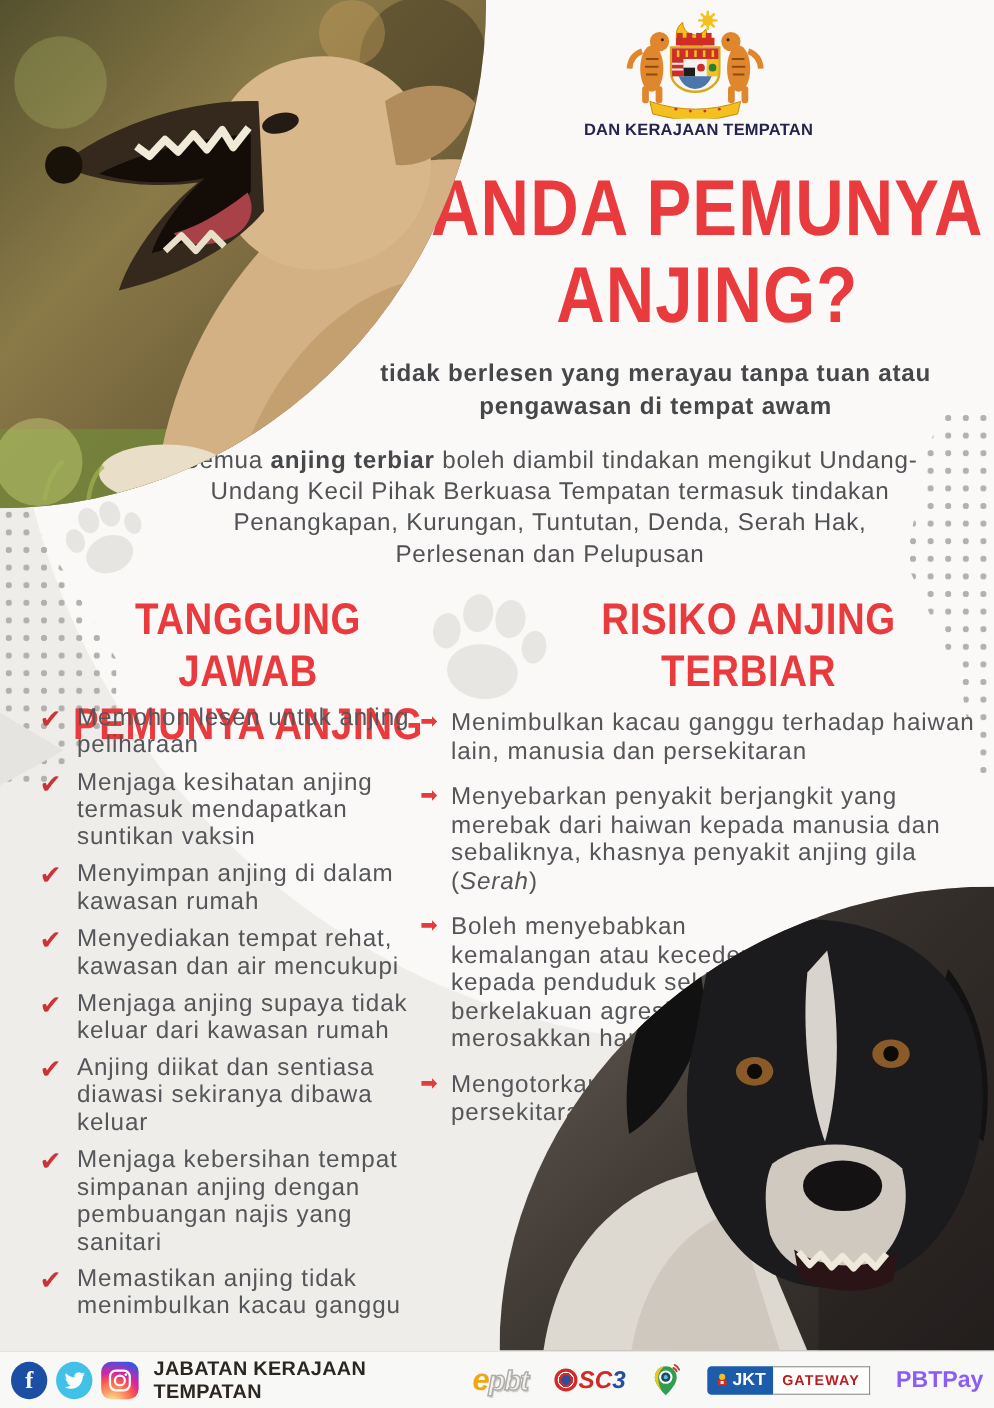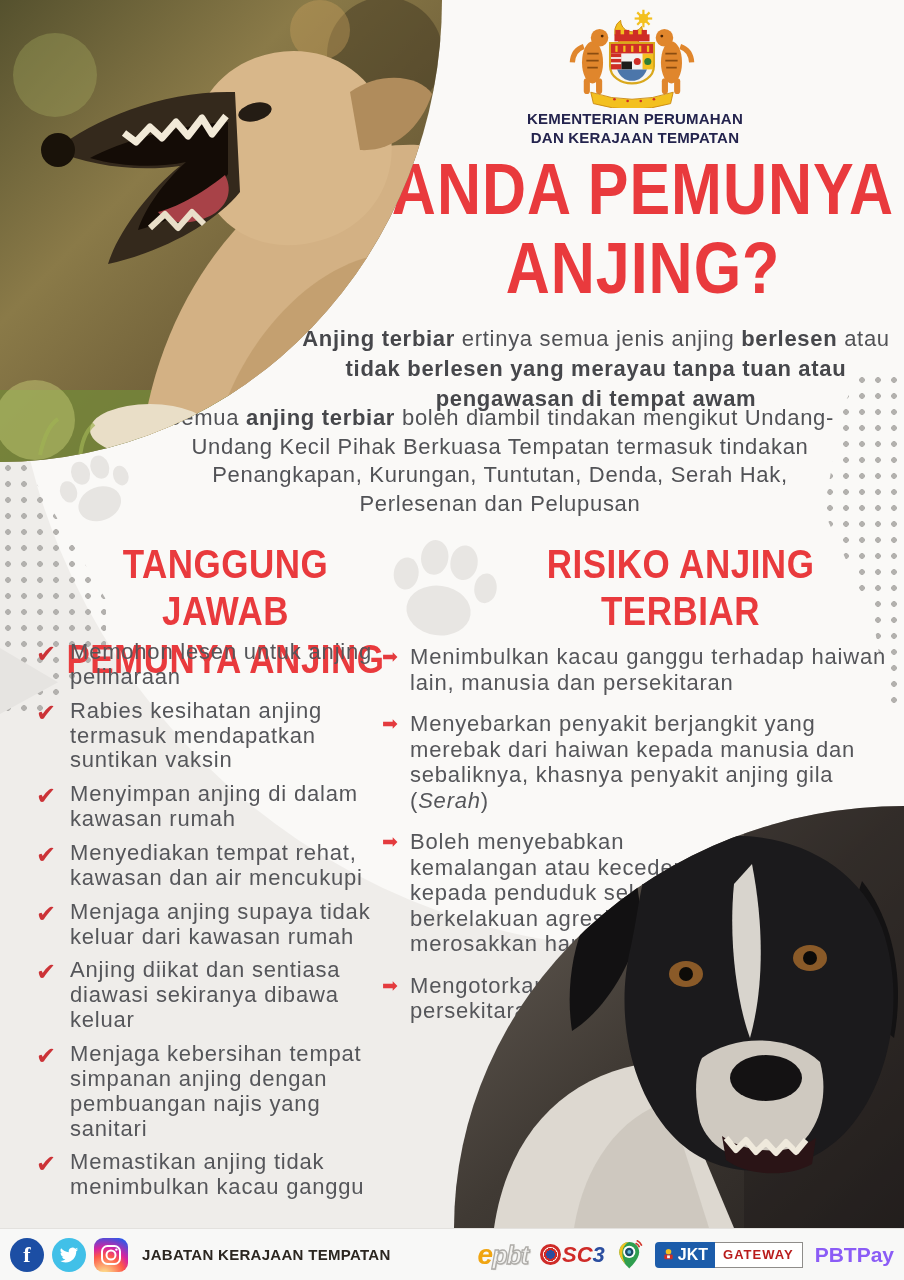--- a/index.html
+++ b/index.html
@@ -75,31 +75,31 @@
     font-family:"DejaVu Sans", sans-serif; }
   .r-item.r2 .txt { max-width:348px; }
   .r-item.r3 .txt { max-width:232px; }
 
   
   .footer { position:absolute; left:0; right:0; bottom:0; height:52px; background:#f8f8f7;
     border-top:1px solid #e3e1de; display:flex; align-items:center;
     justify-content:space-between; padding:0 10px; box-sizing:border-box; z-index:9; }
   .f-left, .f-right { display:flex; align-items:center; }
   .f-left { gap:8px; }
-  .f-right { gap:12px; }
+  .f-right { gap:24px; }
   .soc { width:34px; height:34px; border-radius:50%; display:flex; align-items:center;
     justify-content:center; }
   .fb { background:#1c4ea4; color:#fff; font-weight:800; font-size:22px;
     font-family:"Liberation Serif", serif; }
   .tw { background:#41c0e8; }
   .tw svg { width:20px; height:20px; }
   .ig { border-radius:9px;
     background: radial-gradient(circle at 30% 110%, #fdf497 0%, #fd5949 45%, #d6249f 62%, #285AEB 92%); }
   .ig svg { width:24px; height:24px; }
-  .dept { font-weight:800; font-size:15px; color:#2b2620; letter-spacing:.3px; margin-left:6px; }
+  .dept { font-weight:800; font-size:18px; color:#2b2620; letter-spacing:.3px; margin-left:6px; }
 
   .epbt { font-style:italic; font-weight:900; font-size:25px; letter-spacing:-1px; white-space:nowrap; }
   .epbt .e { color:#f0a512; font-size:28px; }
   .epbt .pbt { color:#f3f2f0; -webkit-text-stroke:1.3px #aeaca8; text-shadow:1px 1px 1px #c9c7c3; }
   .osc3 { display:flex; align-items:center; font-style:italic; font-weight:900;
     font-size:22px; white-space:nowrap; }
   .osc3 .oring { width:15px; height:15px; border:3.5px solid #cf2b28; border-radius:50%;
     background: radial-gradient(circle, #2b4ea0 40%, #cf2b28 41%, #cf2b28 60%, #fff 61%);
     margin-right:1px; }
   .osc3 .sc { color:#cf2b28; } .osc3 .three { color:#2b4ea0; }
@@ -289,31 +289,29 @@
       <g fill="#cf2e26">
         <circle cx="55" cy="104" r="1.5"></circle>
           <circle cx="70" cy="106" r="1.5"></circle>
         <circle cx="85" cy="106" r="1.5"></circle>
           <circle cx="100" cy="104" r="1.5"></circle>
       </g>
     </svg>
   </div>
 
   <div class="ministry">
-    <div>KEMENTERIAN PERUMAHAN</div>
     <div>DAN KERAJAAN TEMPATAN</div>
   </div>
 
   <div class="title">
     <div>ANDA PEMUNYA</div>
     <div>ANJING?</div>
   </div>
 
   <div class="para intro1">
-    <div><span class="b" style="font-weight: 700;">Anjing terbiar</span><span> ertinya semua jenis anjing </span><span class="b" style="font-weight: 700;">berlesen</span><span> atau</span></div>
     <div><span class="b" style="font-weight: 700;">tidak berlesen yang merayau tanpa tuan atau</span></div>
     <div><span class="b" style="font-weight: 700;">pengawasan di tempat awam</span></div>
   </div>
 
   <div class="para intro2">
     <div><span>Semua </span><span class="b" style="font-weight: 700;">anjing terbiar</span><span> boleh diambil tindakan mengikut Undang-</span></div>
     <div><span>Undang Kecil Pihak Berkuasa Tempatan termasuk tindakan</span></div>
     <div><span>Penangkapan, Kurungan, Tuntutan, Denda, Serah Hak,</span></div>
     <div><span>Perlesenan dan Pelupusan</span></div>
   </div>
@@ -328,21 +326,21 @@
     <div>TERBIAR</div>
   </div>
 
   <div class="check-list">
     <div class="c-item">
         <span class="chk">✔</span>
         <span class="txt">Memohon lesen untuk anjing peliharaan</span>
       </div>
     <div class="c-item">
         <span class="chk">✔</span>
-        <span class="txt">Rabies kesihatan anjing termasuk mendapatkan suntikan vaksin</span>
+        <span class="txt">Menjaga kesihatan anjing termasuk mendapatkan suntikan vaksin</span>
       </div>
     <div class="c-item">
         <span class="chk">✔</span>
         <span class="txt">Menyimpan anjing di dalam kawasan rumah</span>
       </div>
     <div class="c-item">
         <span class="chk">✔</span>
         <span class="txt">Menyediakan tempat rehat, kawasan dan air mencukupi</span>
       </div>
     <div class="c-item">

